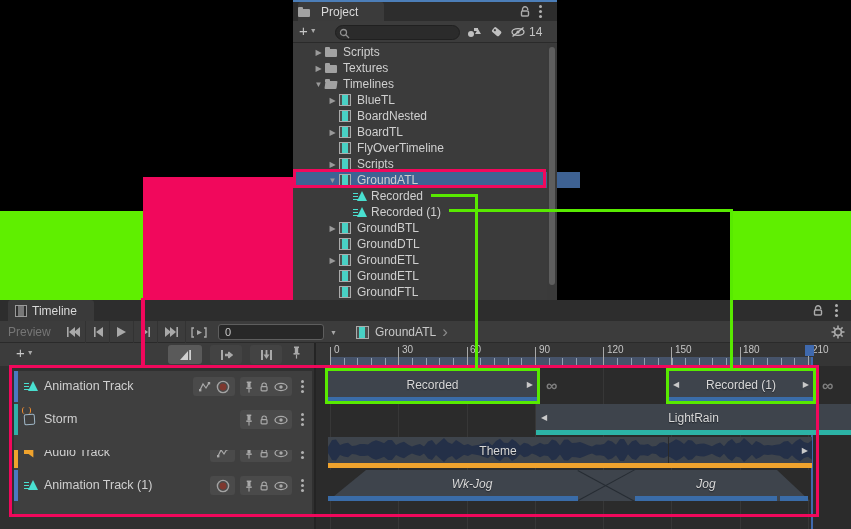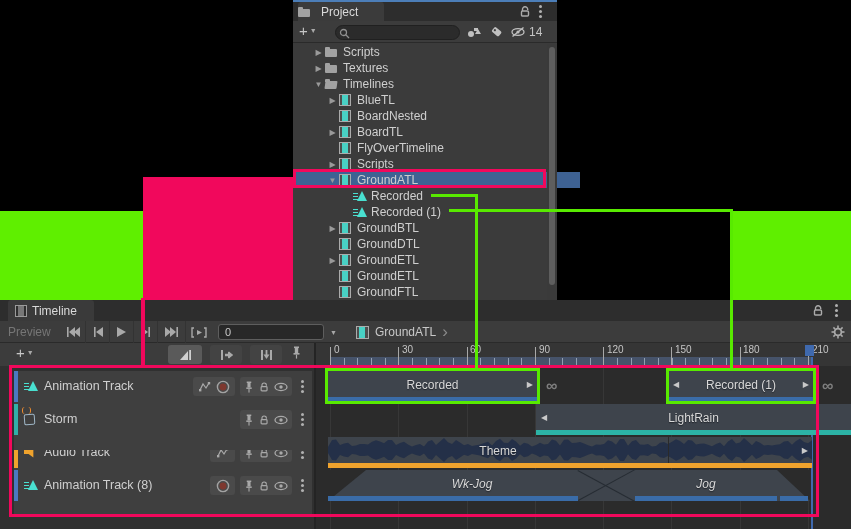--- a/index.html
+++ b/index.html
@@ -512,21 +512,21 @@
               <circle cx="7" cy="5" r="1.7" fill="#A9A9A9"></circle>
             </svg>
           </span>
       </div>
       <div class="kebab" style="left:287px;"></div>
     </div>
 
     <div class="abs thead" style="top:170px;">
       <div class="tstripe" style="background:#4A79C1;"></div>
       <span class="ico clipico" style="position:absolute;left:10px;top:9px;"></span>
-      <span class="tname">Animation Track (8)</span>
+      <span class="tname">Animation Track (1)</span>
       <div class="hgroup" style="left:196px;width:25px;">
         <span>
             <svg width="14" height="14" viewBox="0 0 14 14">
               <circle cx="7" cy="7" r="5.6" fill="none" stroke="#A2A2A2" stroke-width="1.4"></circle>
               <circle cx="7" cy="7" r="3.4" fill="#7E382F"></circle>
             </svg>
           </span>
       </div>
       <div class="hgroup" style="left:226px;width:52px;">
         <span>

